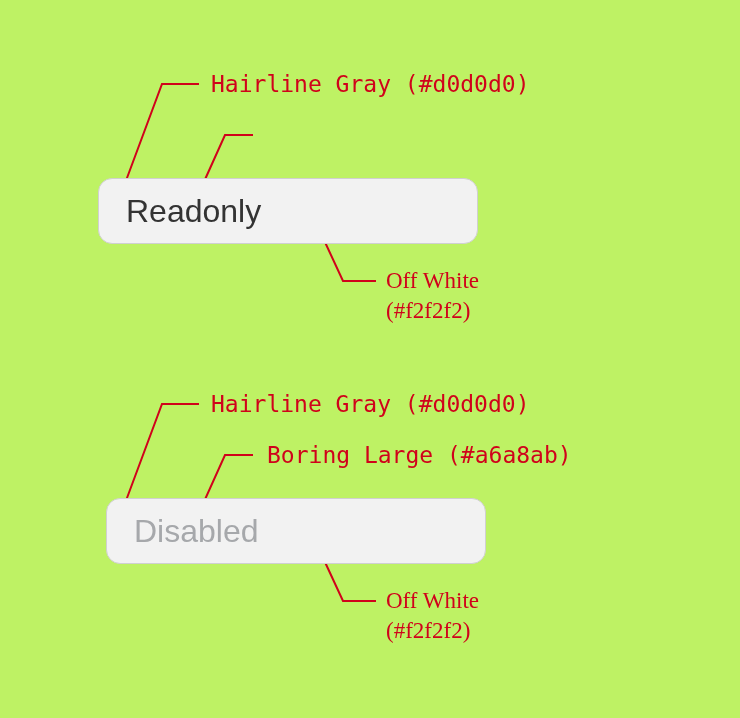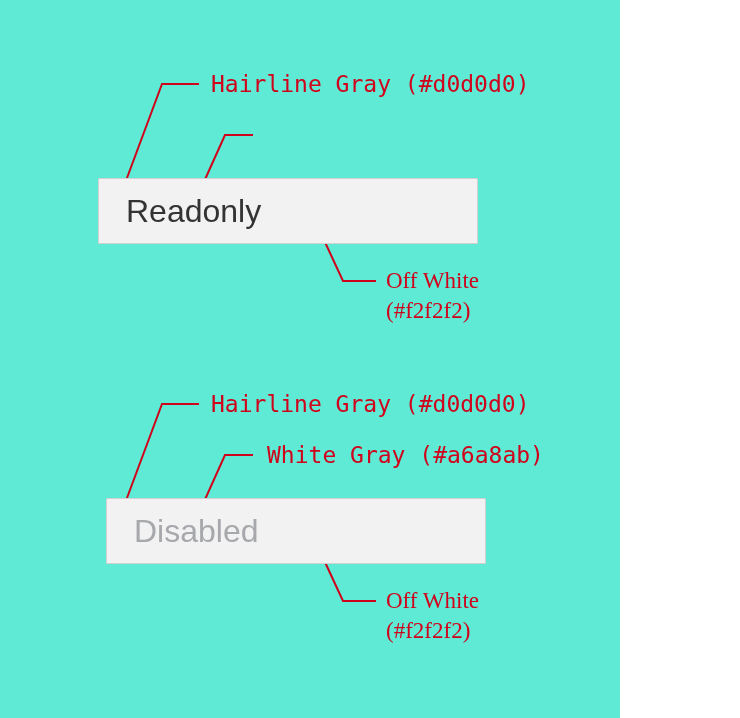--- a/index.html
+++ b/index.html
@@ -2,23 +2,23 @@
 <html><head>
 <meta charset="utf-8">
 <style>
   html, body {
     margin: 0;
     padding: 0;
     background: #ffffff;
   }
   #canvas {
     position: relative;
-    width: 620px;
+    width: 740px;
     height: 718px;
-    background: #5eead4;
+    background: #bef264;
     overflow: hidden;
     font-family: "Liberation Sans", sans-serif;
   }
   
   .callout {
     position: absolute;
     font-family: "DejaVu Sans Mono", monospace;
     font-size: 23px;
     line-height: 27px;
     color: #d0021b;
@@ -46,21 +46,21 @@
   }
   
   .spec-input {
     position: absolute;
     left: 98px;
     width: 380px;
     height: 66px;
     box-sizing: border-box;
     background: #f2f2f2;
     border: 1px solid #d0d0d0;
-    border-radius: 1px;
+    border-radius: 14px;
     padding: 0 2px 0 27px;
     font-family: "Liberation Sans", sans-serif;
     font-size: 32px;
     outline: none;
     display: block;
   }
   #input-readonly {
     top: 178px;
     color: #333333;
     -webkit-text-fill-color: #333333;
@@ -92,21 +92,21 @@
 
   <input id="input-readonly" class="spec-input" type="text" readonly="" value="Readonly" style="">
 
   <div class="callout two-line" style="left:386px; top:266px;">
     <div>Off White</div>
     <div>(#f2f2f2)</div>
   </div>
 
   <div class="callout" style="left:211px; top:391px;">Hairline Gray (#d0d0d0)</div>
 
-  <div class="callout" style="left:267px; top:442px;">White Gray (#a6a8ab)</div>
+  <div class="callout" style="left:267px; top:442px;">Boring Large (#a6a8ab)</div>
 
   <input id="input-disabled" class="spec-input" type="text" disabled="" value="Disabled" style="">
 
   <div class="callout two-line" style="left:386px; top:586px;">
     <div>Off White</div>
     <div>(#f2f2f2)</div>
   </div>
 
 </div>
 

